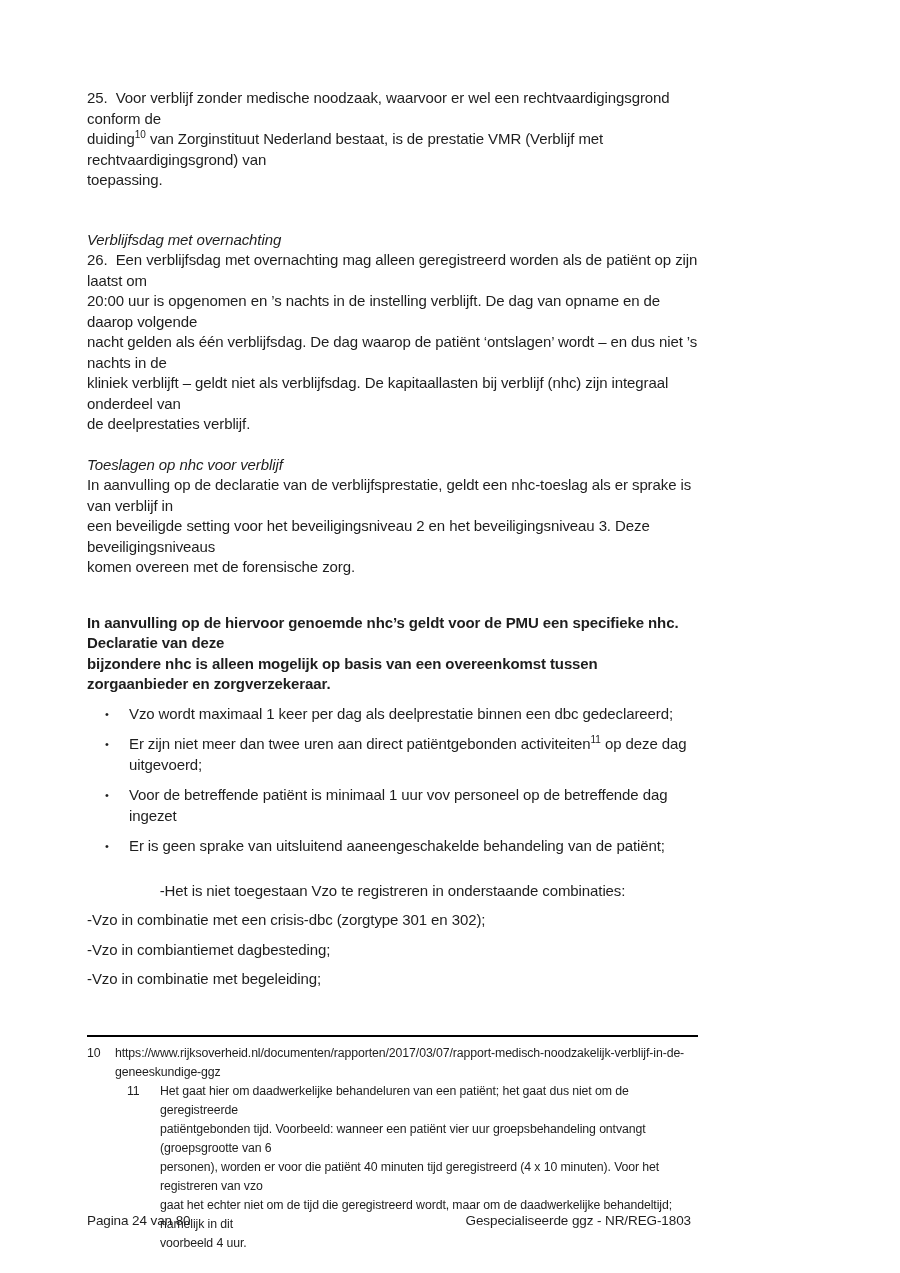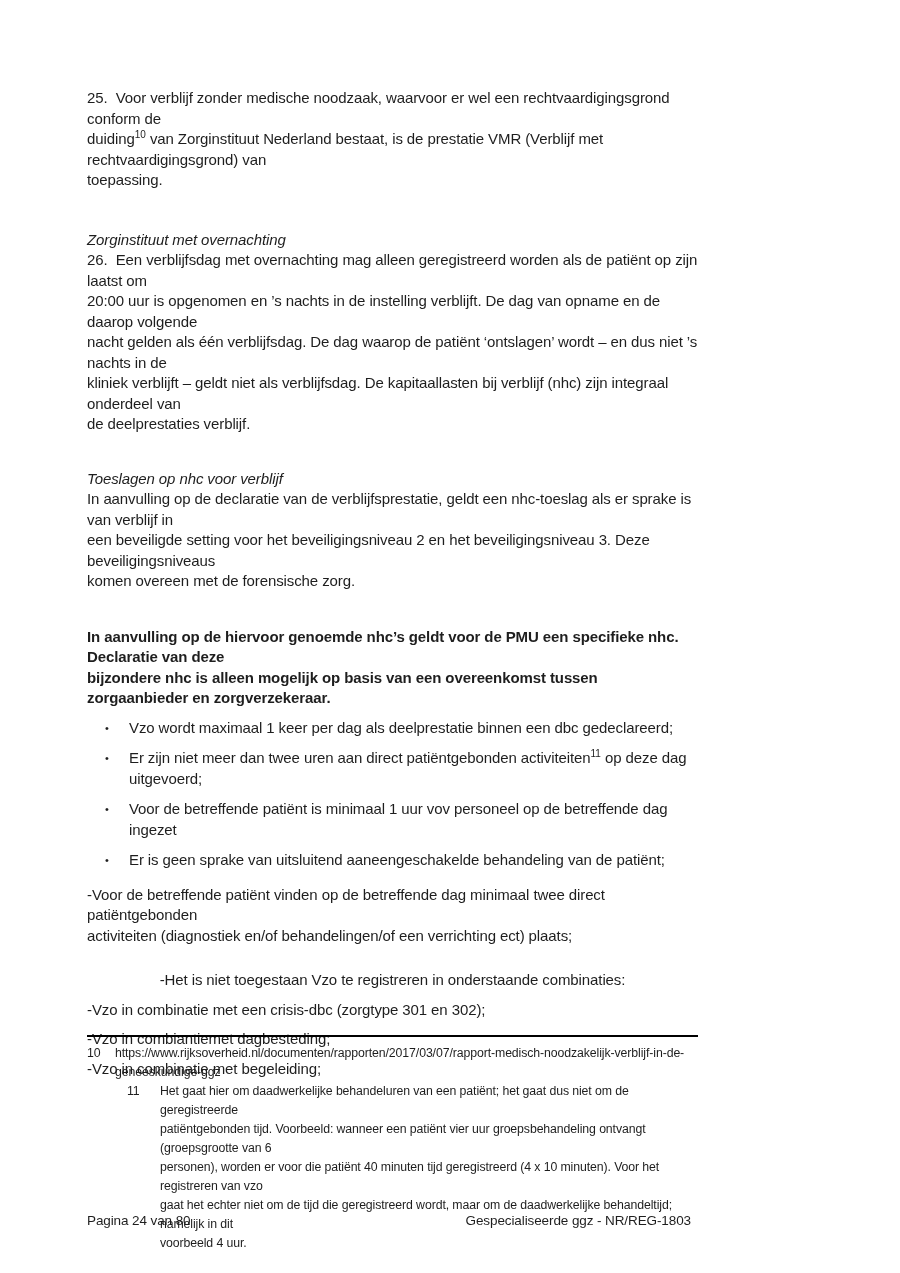--- a/index.html
+++ b/index.html
@@ -37,21 +37,21 @@
     margin: 0;
   }
   .fn-ref {
     font-size: 10px;
     letter-spacing: 0;
     line-height: 0;
     vertical-align: 6px;
   }
   .mt-h1   { margin-top: 39px; }
   .mt-p26  { }
-  .mt-h2   { margin-top: 34px; }
+  .mt-h2   { margin-top: 20px; }
   .mt-pt1  { }
   .mt-pt2  { margin-top: 35px; }
   .mt-pt3  { margin-top: 35px; font-weight: bold; }
   .mt-h3   { margin-top: 37px; }
   .mt-p27  { margin-top: 8px; }
   .mt-d1   { margin-top: 14px; }
   .mt-d2   { margin-top: 24px; text-align: center; }
   .mt-d    { margin-top: 9px; }
   ul.vzo-list {
     list-style: none;
@@ -118,21 +118,21 @@
 </style>
 </head>
 <body>
 
 <div class="page">
 
   <p class="body-text"><span>25.  Voor verblijf zonder medische noodzaak, waarvoor er wel een rechtvaardigingsgrond conform de
 duiding</span><sup class="fn-ref">10</sup><span> van Zorginstituut Nederland bestaat, is de prestatie VMR (Verblijf met rechtvaardigingsgrond) van
 toepassing.</span></p>
 
-  <h3 class="section-heading mt-h1">Zorginstituut met overnachting</h3>
+  <h3 class="section-heading mt-h1">Verblijfsdag met overnachting</h3>
 
   <p class="body-text mt-p26">26.  Een verblijfsdag met overnachting mag alleen geregistreerd worden als de patiënt op zijn laatst om
 20:00 uur is opgenomen en ’s nachts in de instelling verblijft. De dag van opname en de daarop volgende
 nacht gelden als één verblijfsdag. De dag waarop de patiënt ‘ontslagen’ wordt – en dus niet ’s nachts in de
 kliniek verblijft – geldt niet als verblijfsdag. De kapitaallasten bij verblijf (nhc) zijn integraal onderdeel van
 de deelprestaties verblijf.</p>
 
   <h3 class="section-heading mt-h2">Toeslagen op nhc voor verblijf</h3>
 
   <p class="body-text mt-pt1">In aanvulling op de declaratie van de verblijfsprestatie, geldt een nhc-toeslag als er sprake is van verblijf in
@@ -157,22 +157,20 @@
     <li>
       <span class="marker">•</span>
       <span class="li-text">Voor de betreffende patiënt is minimaal 1 uur vov personeel op de betreffende dag ingezet</span>
     </li>
     <li>
       <span class="marker">•</span>
       <span class="li-text">Er is geen sprake van uitsluitend aaneengeschakelde behandeling van de patiënt;</span>
     </li>
   </ul>
 
-  <p class="body-text mt-d1">-Voor de betreffende patiënt vinden op de betreffende dag minimaal twee direct patiëntgebonden
-activiteiten (diagnostiek en/of behandelingen/of een verrichting ect) plaats;</p>
   <p class="body-text mt-d2">-Het is niet toegestaan Vzo te registreren in onderstaande combinaties:</p>
   <p class="body-text mt-d">-Vzo in combinatie met een crisis-dbc (zorgtype 301 en 302);</p>
   <p class="body-text mt-d">-Vzo in combiantiemet dagbesteding;</p>
   <p class="body-text mt-d">-Vzo in combinatie met begeleiding;</p>
 
   <div class="footnotes">
     <div class="fn-rule"></div>
     <div class="fn-row fn-10">
       <span class="fn-num">10</span>
       <span class="fn-text">https://www.rijksoverheid.nl/documenten/rapporten/2017/03/07/rapport-medisch-noodzakelijk-verblijf-in-de-

